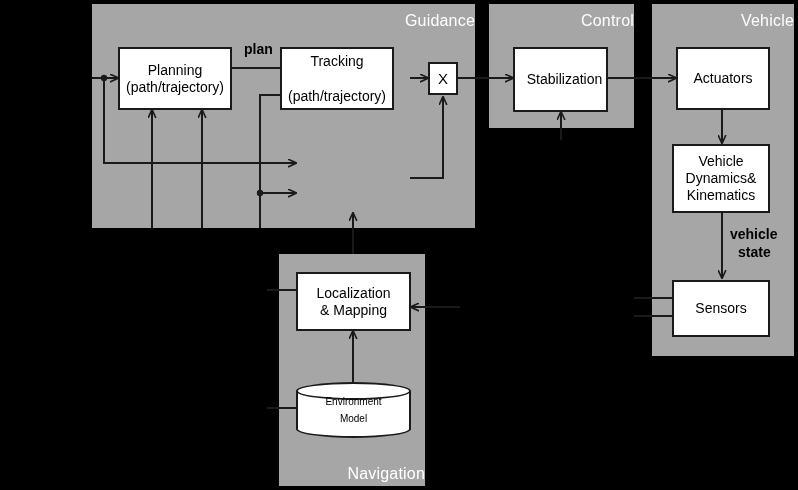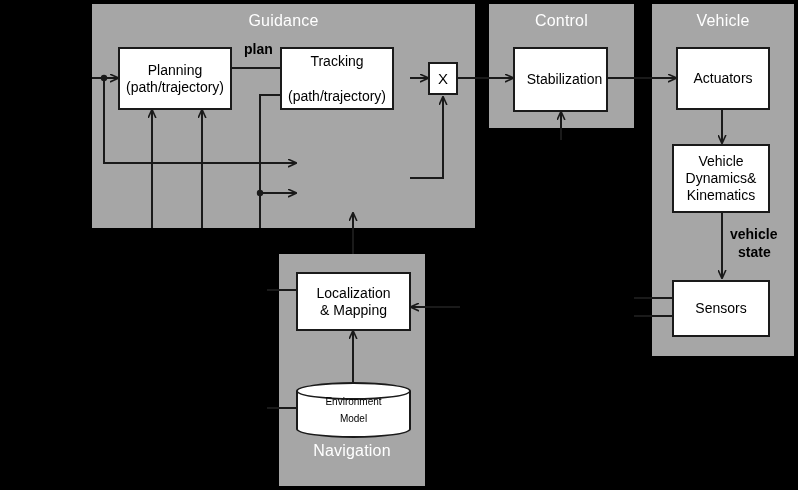--- a/index.html
+++ b/index.html
@@ -11,21 +11,21 @@
     overflow:hidden;
   }
   .panel{
     position:absolute;
     background:#a6a6a6;
     box-sizing:border-box;
   }
   .panel-title{
     position:absolute;
     left:0;right:0;
-    text-align:center;
+    text-align:right;
     color:#ffffff;
     font-size:16px;
     line-height:18px;
     letter-spacing:0.2px;
   }
   .box{
     position:absolute;
     background:#ffffff;
     border:2px solid #1a1a1a;
     box-sizing:border-box;
@@ -101,21 +101,21 @@
 
   <div class="panel" style="left:489px;top:4px;width:145px;height:124px;">
     <div class="panel-title" style="top:8px;">Control</div>
   </div>
 
   <div class="panel" style="left:652px;top:4px;width:142px;height:352px;">
     <div class="panel-title" style="top:8px;">Vehicle</div>
   </div>
 
   <div class="panel" style="left:279px;top:254px;width:146px;height:232px;">
-    <div class="panel-title" style="bottom:26px;margin-top:21px;">Navigation</div>
+    <div class="panel-title" style="bottom:3px;margin-top:21px;">Navigation</div>
   </div>
 
   <svg class="wires" viewBox="0 0 798 490">
     <defs>
       <marker id="ah" markerWidth="9" markerHeight="9" refX="8" refY="4.5" orient="auto" markerUnits="userSpaceOnUse">
         <path d="M0,0.6 L8.6,4.5 L0,8.4" fill="none" stroke="#1a1a1a" stroke-width="1.6"></path>
       </marker>
     </defs>
     <g stroke="#1a1a1a" stroke-width="2" fill="none">
 

